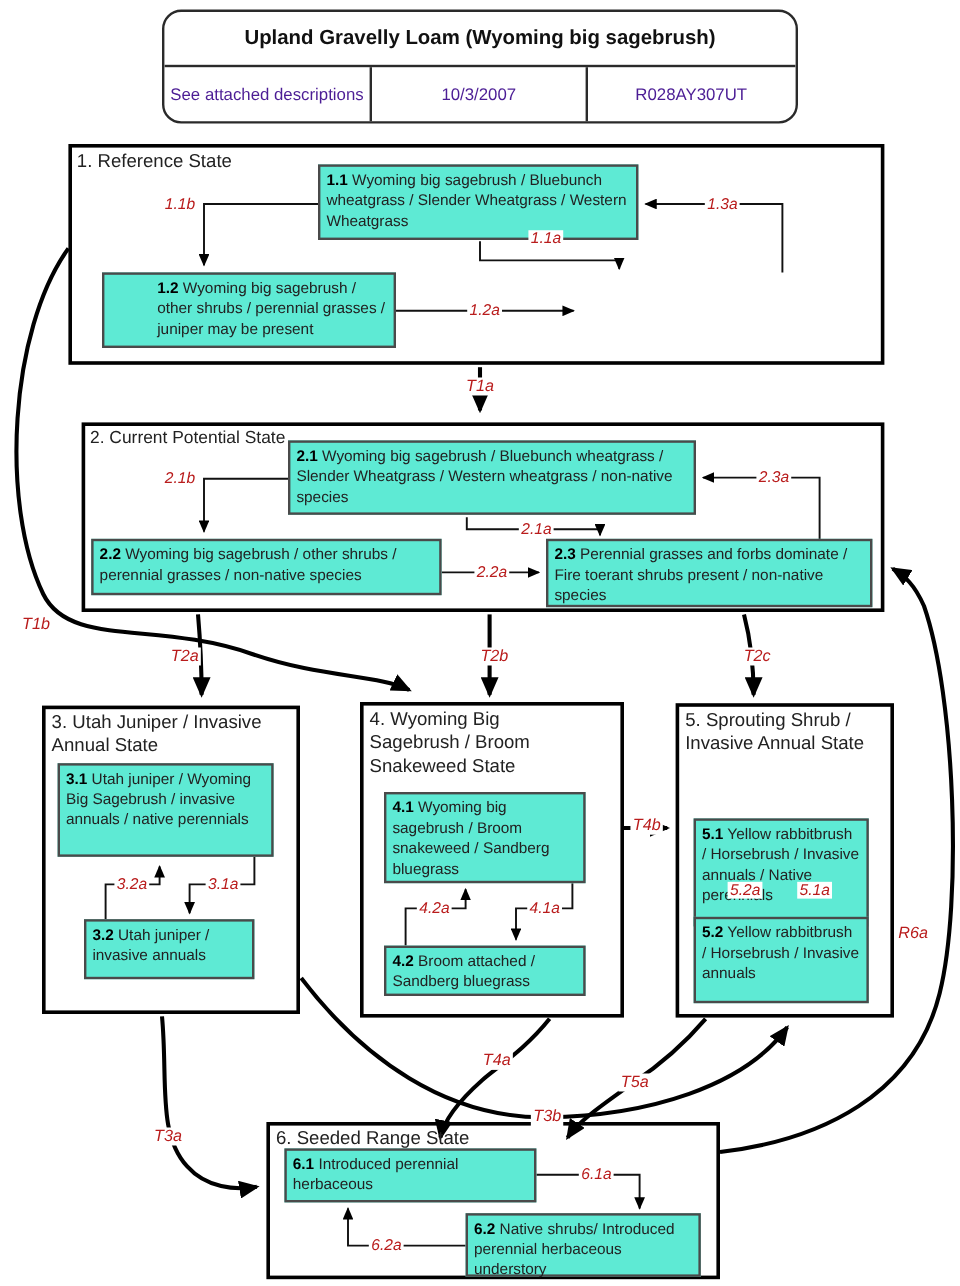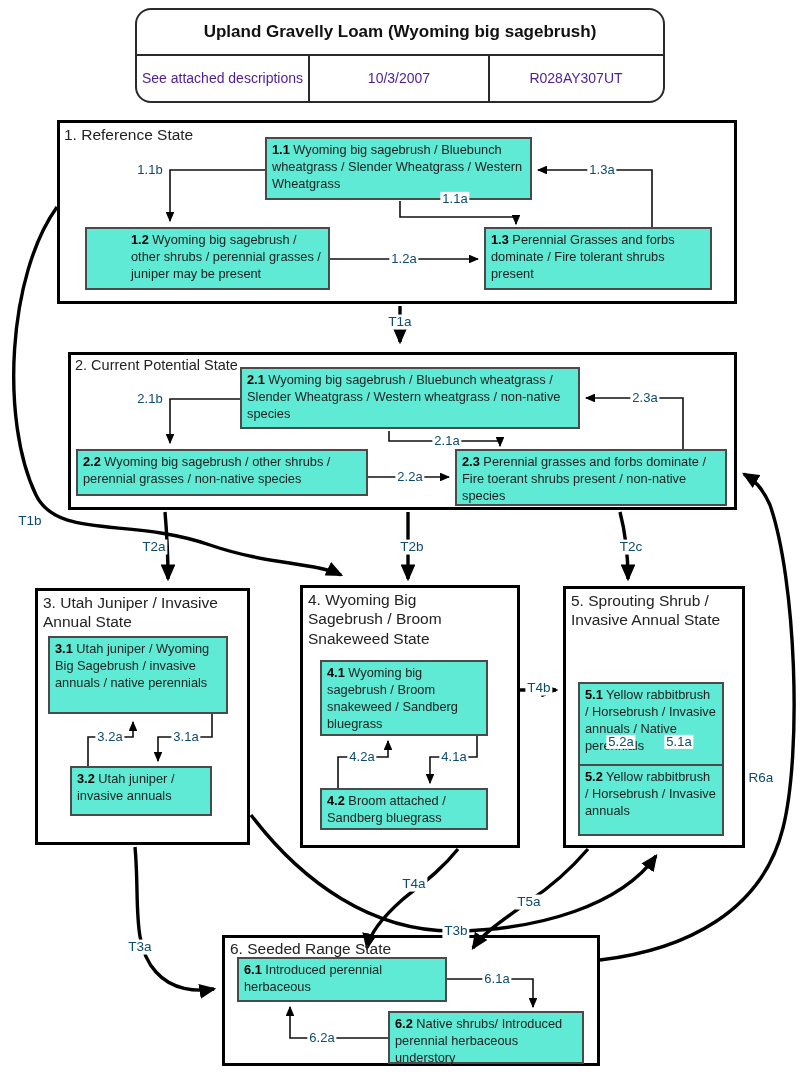--- a/index.html
+++ b/index.html
@@ -18,21 +18,21 @@
   .hc2{width:180px;border-right:2px solid #2a2a2a;}
   .hc3{width:172px;}
   
   .state{position:absolute;border:3px solid #000;background:transparent;box-sizing:border-box;}
   .stitle{position:absolute;font-size:15.5px;color:#222;line-height:1.25;}
   .comm{position:absolute;border:2px solid #4a4a4a;background:#5eead4;box-sizing:border-box;
         font-size:12.8px;line-height:1.32;padding:3px 5px;color:#222;}
   .comm b{color:#000;}
   
   .lbl{position:absolute;transform:translate(-50%,-50%);background:#fff;padding:0 2px;
-       font-size:13px;color:#0c4a6e;white-space:nowrap;line-height:1.1;}
+       font-size:13px;color:#b91c1c;white-space:nowrap;line-height:1.1;font-style:italic;}
   .tlbl{font-size:13.5px;}
 </style>
 </head>
 <body>
 
 <div class="canvas">
 
   <svg class="layer" width="800" height="1072" viewBox="0 0 800 1072">
     <defs>
       <marker id="as" markerWidth="6.5" markerHeight="5.6" refX="5.8" refY="2.8" orient="auto">
@@ -86,23 +86,20 @@
     </div>
   </div>
 
   <div class="state" style="left:57px;top:120px;width:680px;height:184px;"></div>
   <div class="stitle" style="left:64px;top:125px;">1. Reference State</div>
   <div class="comm" style="left:265px;top:137px;width:267px;height:63px;">
     <b>1.1</b><span> Wyoming big sagebrush / Bluebunch wheatgrass / Slender Wheatgrass / Western Wheatgrass</span>
   </div>
   <div class="comm" style="left:85px;top:227px;width:245px;height:63px;padding-left:44px;">
     <b>1.2</b><span> Wyoming big sagebrush / other shrubs / perennial grasses / juniper may be present</span>
-  </div>
-  <div class="comm" style="left:484px;top:227px;width:228px;height:63px;">
-    <b>1.3</b><span> Perennial Grasses and forbs dominate / Fire tolerant shrubs present</span>
   </div>
 
   <div class="state" style="left:68px;top:352px;width:669px;height:158px;"></div>
   <div class="stitle" style="left:75px;top:356px;font-size:14.5px;">2. Current Potential State</div>
   <div class="comm" style="left:240px;top:367px;width:340px;height:62px;">
     <b>2.1</b><span>  Wyoming big sagebrush / Bluebunch wheatgrass / Slender Wheatgrass / Western wheatgrass / non-native species</span>
   </div>
   <div class="comm" style="left:76px;top:449px;width:292px;height:47px;">
     <b>2.2</b><span> Wyoming big sagebrush / other shrubs / perennial grasses / non-native species</span>
   </div>

